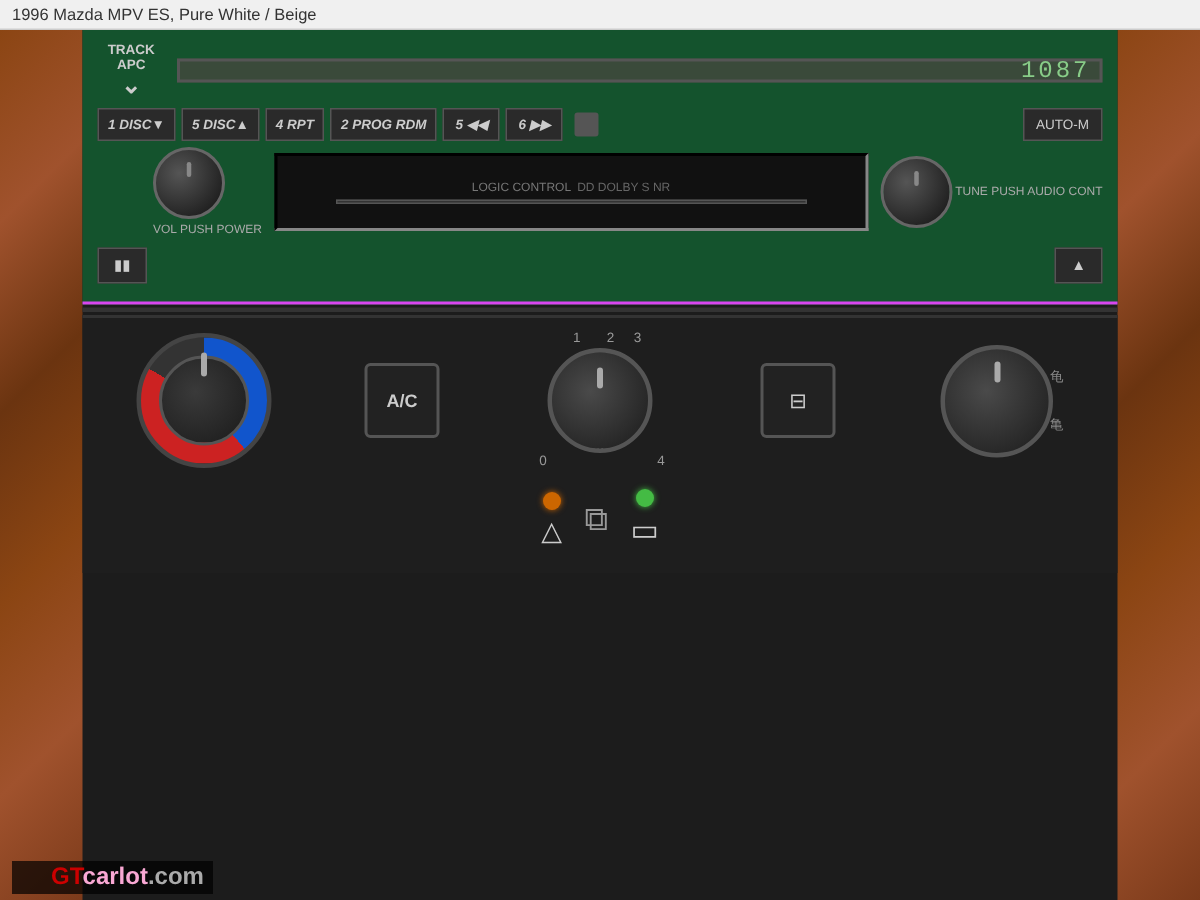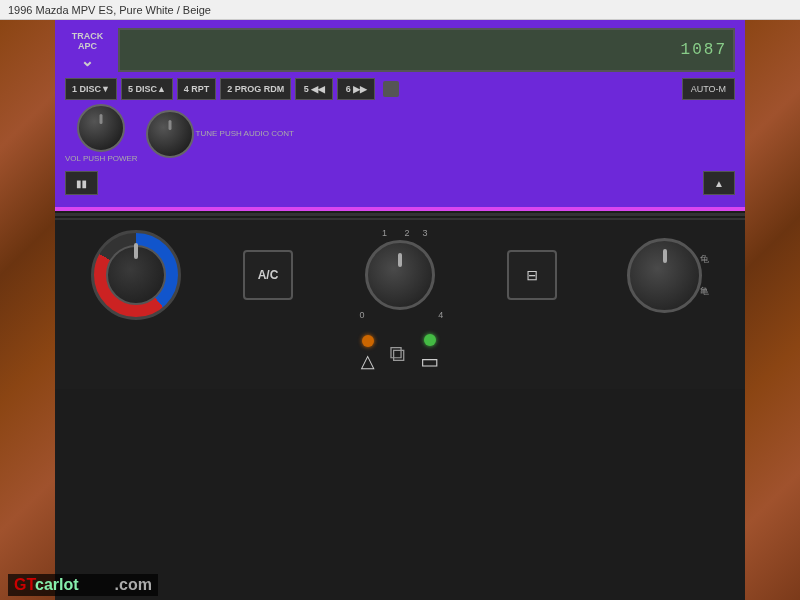--- a/index.html
+++ b/index.html
@@ -57,23 +57,23 @@
       position: absolute;
       left: 55px;
       right: 55px;
       top: 0;
       bottom: 0;
       background: #1c1c1c;
     }
 
     
     #radio-section {
-      background: #6d28d9;
+      background: #14532d;
       padding: 8px 10px;
-      border-bottom: 4px solid #d946ef;
+      border-bottom: 2px solid #d946ef;
     }
 
     
     .radio-top-row {
       display: flex;
       align-items: center;
       margin-bottom: 6px;
       gap: 8px;
     }
 
@@ -90,21 +90,21 @@
     .track-apc .chevron {
       font-size: 16px;
       color: #ccc;
       line-height: 1;
       margin-top: 2px;
     }
 
     .display-screen {
       background: #3a4a3a;
       border: 2px solid #555;
-      height: 44px;
+      height: 16px;
       flex: 1;
       display: flex;
       align-items: center;
       justify-content: flex-end;
       padding-right: 6px;
       font-size: 16px;
       font-family: 'Courier New', monospace;
       color: #88cc88;
       letter-spacing: 2px;
       padding-left: 41px;
@@ -123,20 +123,21 @@
       border: 1px solid #555;
       color: #ccc;
       font-size: 8px;
       padding: 3px 6px;
       cursor: pointer;
       height: 22px;
       display: flex;
       align-items: center;
       justify-content: center;
       min-width: 38px;
+      font-style: italic;
     }
 
     .preset-btn span {
       font-size: 9px;
       font-weight: bold;
     }
 
     .auto-m-btn {
       background: #2a2a2a;
       border: 1px solid #555;
@@ -159,22 +160,23 @@
     .tape-deck {
       display: flex;
       align-items: center;
       margin: 4px 0;
       gap: 8px;
     }
 
     .vol-knob-area {
       display: flex;
       flex-direction: column;
-      align-items: center;
+      align-items: flex-start;
       gap: 2px;
+      margin-left: 37px;
     }
 
     .vol-label {
       color: #aaa;
       font-size: 8px;
       text-align: center;
     }
 
     .knob-large {
       width: 48px;
@@ -449,21 +451,21 @@
 
     .gt-carlot {
       background: rgba(0,0,0,0.7);
       color: #aaa;
       font-size: 16px;
       font-weight: bold;
       padding: 2px 6px;
     }
 
     .gt-carlot span {
-      color: #86efac;
+      color: #f9a8d4;
     }
 
     .photo-credit {
       color: #888;
       font-size: 9px;
       text-align: right;
     }
 
     .section-divider {
       height: 3px;
@@ -524,20 +526,27 @@
         </button>
       </div>
 
       <div class="tape-deck">
 
         <div class="vol-knob-area">
           <div class="knob-large"></div>
           <span class="vol-label">VOL PUSH POWER</span>
         </div>
 
+        <div class="tape-slot-area">
+          <div class="logic-control-text">
+            <span>LOGIC CONTROL</span>
+            <span class="dolby-icon">DD DOLBY S NR</span>
+          </div>
+          <div class="tape-slot-opening"></div>
+        </div>
 
         <div class="tune-knob-area">
           <div class="knob-large"></div>
           <span class="tune-label">TUNE PUSH AUDIO CONT</span>
         </div>
       </div>
 
       <div class="transport-row">
         <button class="transport-btn">
           <span>▮▮</span>
@@ -602,17 +611,17 @@
           <span class="indicator-icon" style="font-size:20px;">▭</span>
         </div>
       </div>
 
     </div>
 
   </div>
 
   <div id="watermark">
     <div class="gt-carlot">
-      <span style="color:#cc0000;">GT</span><span>carlot</span><span style="color:#aaa;margin-left:36px;">.com</span>
+      <span style="color:#cc0000;margin-left:20px;">GT</span><span>carlot</span><span style="color:#aaa;">.com</span>
     </div>
   </div>
 
 </div>
 
 </body></html>

